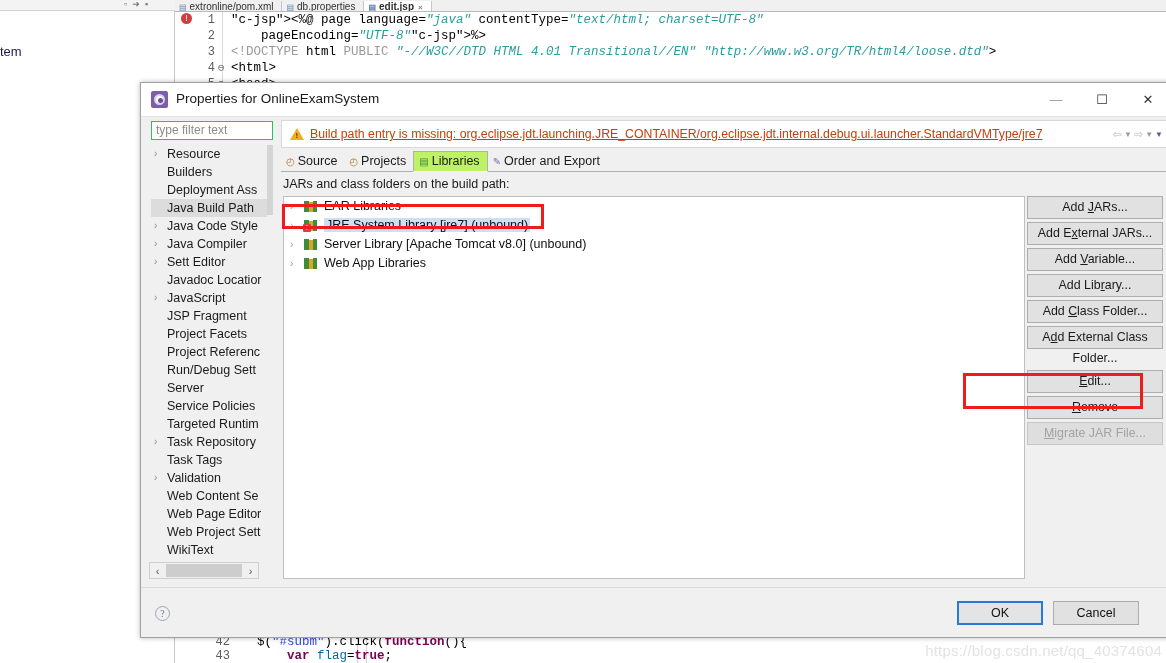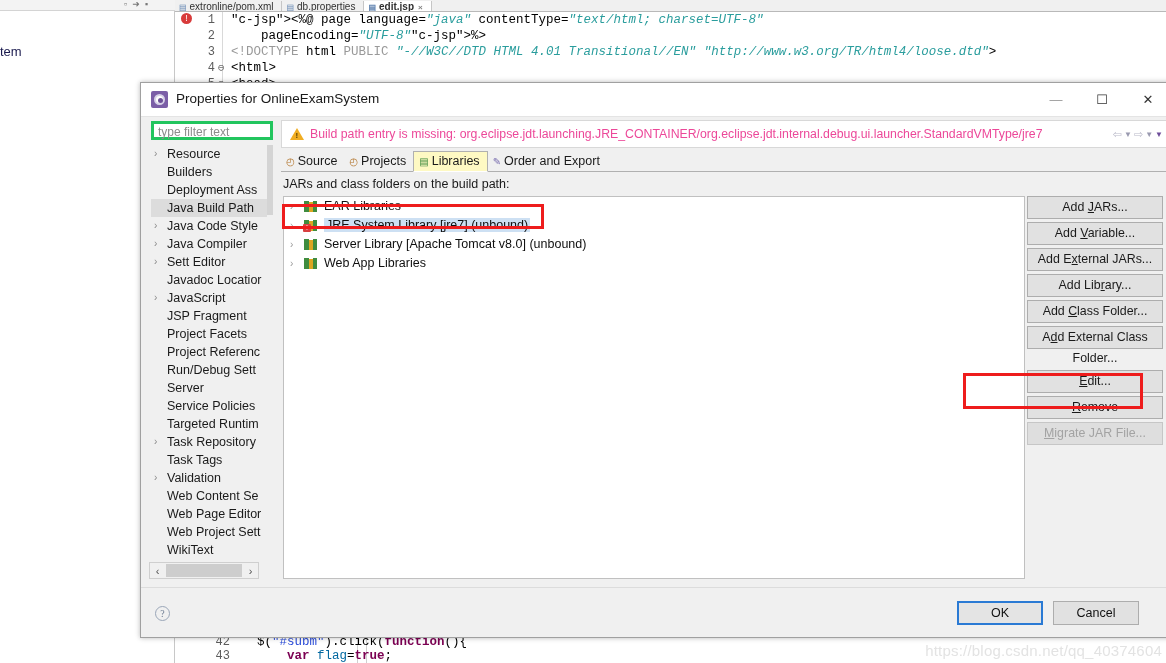--- a/index.html
+++ b/index.html
@@ -137,21 +137,21 @@
   .winbtn.min { color:#9a9a9a; }
 
   .dlg-body {
     position:absolute; left:0; top:34px; right:0; bottom:50px;
     background:#f0f0f0;
   }
 
   
   .filter-input {
     position:absolute; left:10px; top:4px; width:122px; height:19px;
-    border:3px solid #22c55e; background:#fff; font-size:12px;
+    border:1px solid #22c55e; background:#fff; font-size:12px;
     padding:0 4px; color:#8c8c8c; line-height:17px;
     font-family:"Liberation Sans", sans-serif;
   }
   .tree {
     position:absolute; left:10px; top:28px; width:122px; bottom:32px;
     background:#f0f0f0; overflow:hidden;
   }
   .tree-item {
     height:18px; line-height:18px; font-size:12.5px; color:#1a1a1a;
     white-space:nowrap; padding-left:16px; position:relative; overflow:hidden;
@@ -193,40 +193,41 @@
   }
   .warn-icon .tri {
     width:0;height:0;border-left:7px solid transparent;border-right:7px solid transparent;
     border-bottom:12px solid #f0ad22;
   }
   .warn-icon .ex {
     position:absolute; left:5.5px; top:3px; font-size:8px; color:#5a4000;
     font-weight:bold; line-height:9px;
   }
   .warn-text {
-    font-size:12.3px; color:#ec4899; white-space:nowrap; overflow:hidden;
+    font-size:12.3px; color:#c2410c; white-space:nowrap; overflow:hidden;
     flex:1;
+    text-decoration:underline;
   }
   .warn-nav {
     display:flex; align-items:center; gap:2px; padding-right:7px; flex:none;
   }
   .nav-a { font-size:11px; color:#b9b9c8; }
   .nav-c { font-size:8px; color:#9a9ab0; }
   .nav-c.dark { color:#6e4d9a; }
 
   .tabstrip {
     position:absolute; left:0; top:34px; right:0; height:21px;
     border-bottom:1px solid #b0b0b0;
   }
   .tabbtn {
     display:inline-block; height:21px; line-height:20px; font-size:12.5px;
     padding:0 7px 12px 5px; color:#1a1a1a; position:relative; top:0;
   }
   .tabbtn.active {
-    background:#fef9c3; border:1px solid #b0b0b0; border-bottom:1px solid #ffffff;
+    background:#bef264; border:1px solid #b0b0b0; border-bottom:1px solid #ffffff;
     line-height:19px;
   }
   .tabicn { font-size:10px; margin-right:3px; }
 
   .panel-label {
     position:absolute; left:2px; top:60px; font-size:12.5px; color:#1a1a1a;
   }
   .list-box {
     position:absolute; left:2px; top:79px; right:146px; bottom:8px;
     background:#ffffff; border:1px solid #c0c0c0;
@@ -421,22 +422,22 @@
             </span><span class="libname">Server Library [Apache Tomcat v8.0] (unbound)</span></div>
           <div class="lib-row"><span class="arrow">›</span><span class="libicon">
               <span class="bk1"></span>
               <span class="bk2"></span>
               <span class="bk3"></span>
             </span><span class="libname">Web App Libraries</span></div>
         </div>
 
       <div class="btncol" id="btncol">
           <div class="sidebtn">Add <u>J</u>ARs...</div>
+          <div class="sidebtn">Add E<u>x</u>ternal JARs...</div>
           <div class="sidebtn">Add <u>V</u>ariable...</div>
-          <div class="sidebtn">Add E<u>x</u>ternal JARs...</div>
           <div class="sidebtn">Add Lib<u>r</u>ary...</div>
           <div class="sidebtn">Add <u>C</u>lass Folder...</div>
           <div class="sidebtn">A<u>d</u>d External Class Folder...</div>
           <div class="sidebtn gap"><u>E</u>dit...</div>
           <div class="sidebtn"><u>R</u>emove</div>
           <div class="sidebtn disabled"><u>M</u>igrate JAR File...</div>
         </div>
     </div>
   </div>
 

